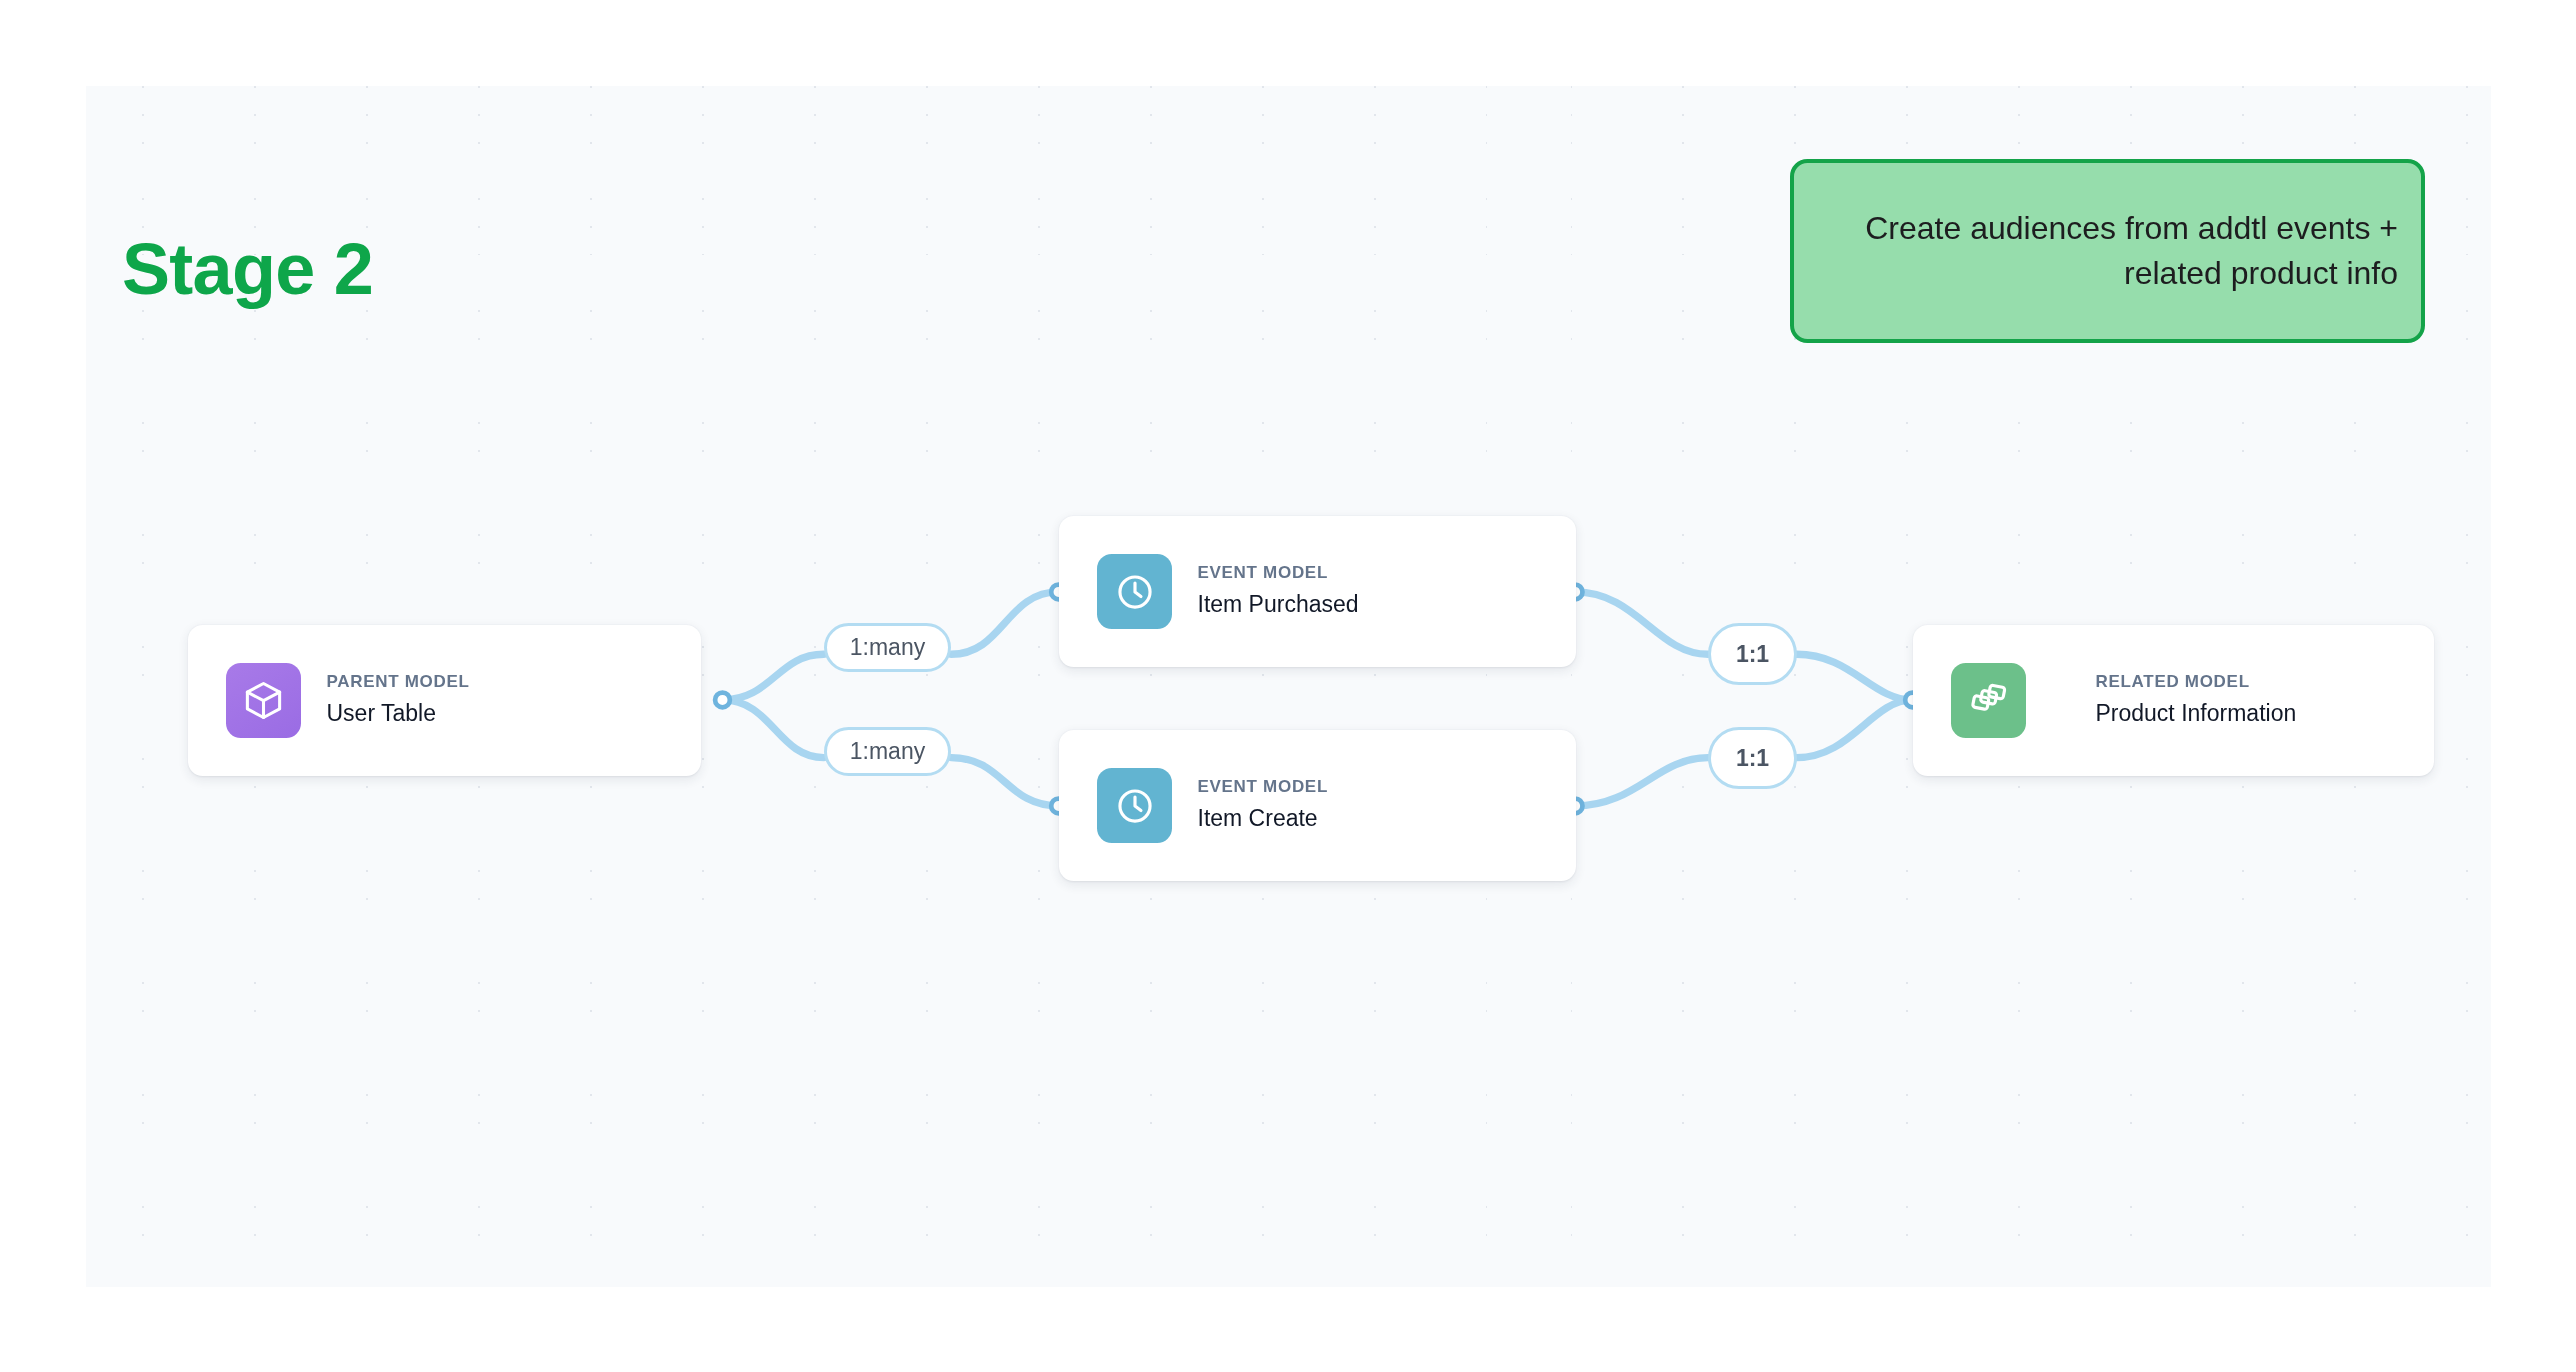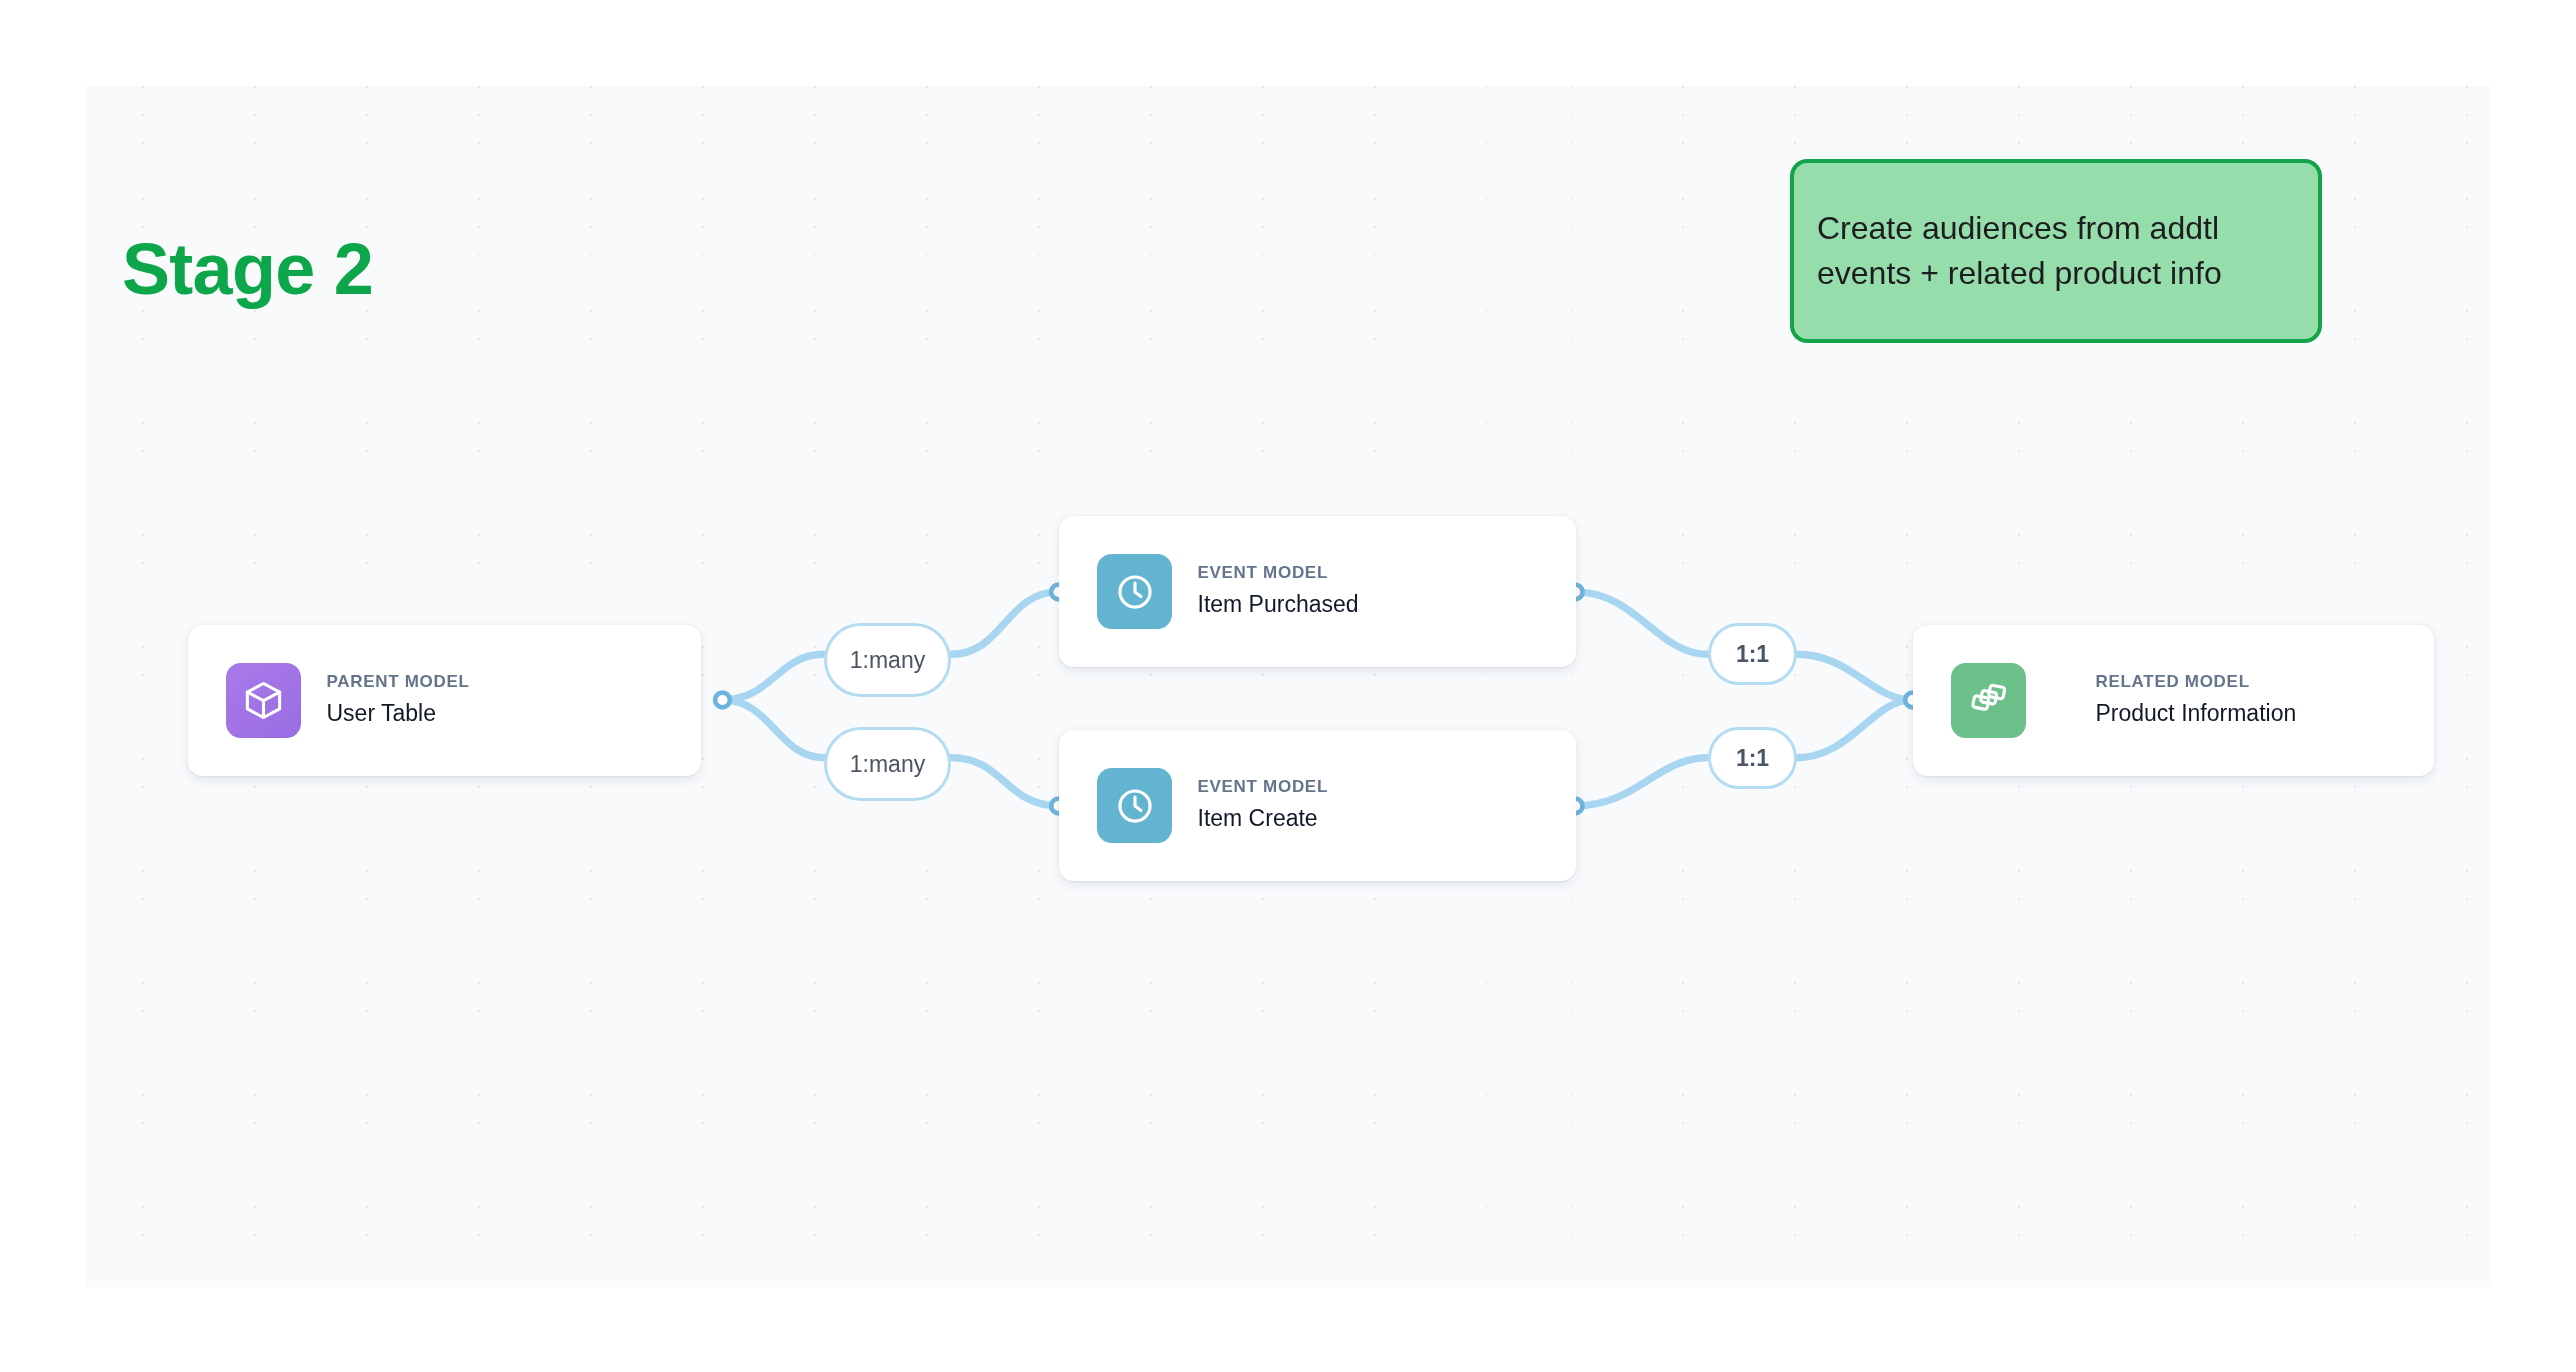--- a/index.html
+++ b/index.html
@@ -62,31 +62,31 @@
     line-height: 1;
     white-space: nowrap;
     margin-top: 44px;
   }
 
   
   #callout {
     position: absolute;
     left: 1790px;
     top: 159px;
-    width: 532px;
+    width: 635px;
     height: 184px;
     box-sizing: border-box;
     z-index: 8;
     background: #96ddac;
     border: 4.7px solid #14a349;
     border-radius: 17.4px;
     display: flex;
     align-items: center;
     justify-content: center;
-    text-align: left;
+    text-align: right;
     padding: 16px 23px;
   }
   #callout-text {
     font-size: 32px;
     color: #1d1d1f;
     line-height: 1.42;
   }
 
   
   #edges {
@@ -161,21 +161,21 @@
     background: #ffffff;
     border: 3.4px solid #b3dcf2;
     border-radius: 670px;
     display: flex;
     align-items: center;
     justify-content: center;
     color: #4b5563;
     font-size: 23px;
     white-space: nowrap;
   }
-  .pill-many { width: 127px; height: 74px; }
+  .pill-many { width: 127px; height: 49px; }
   .pill-one  { width: 89px; height: 62px; font-weight: bold; }
 
   #pill-many-1 { left: 824px; top: 623px;  }
   #pill-many-2 { left: 824px; top: 727px; }
   #pill-one-1  { left: 1708px; top: 623px;  }
   #pill-one-2  { left: 1708px; top: 727px; }
 </style>
 </head>
 <body>
 

